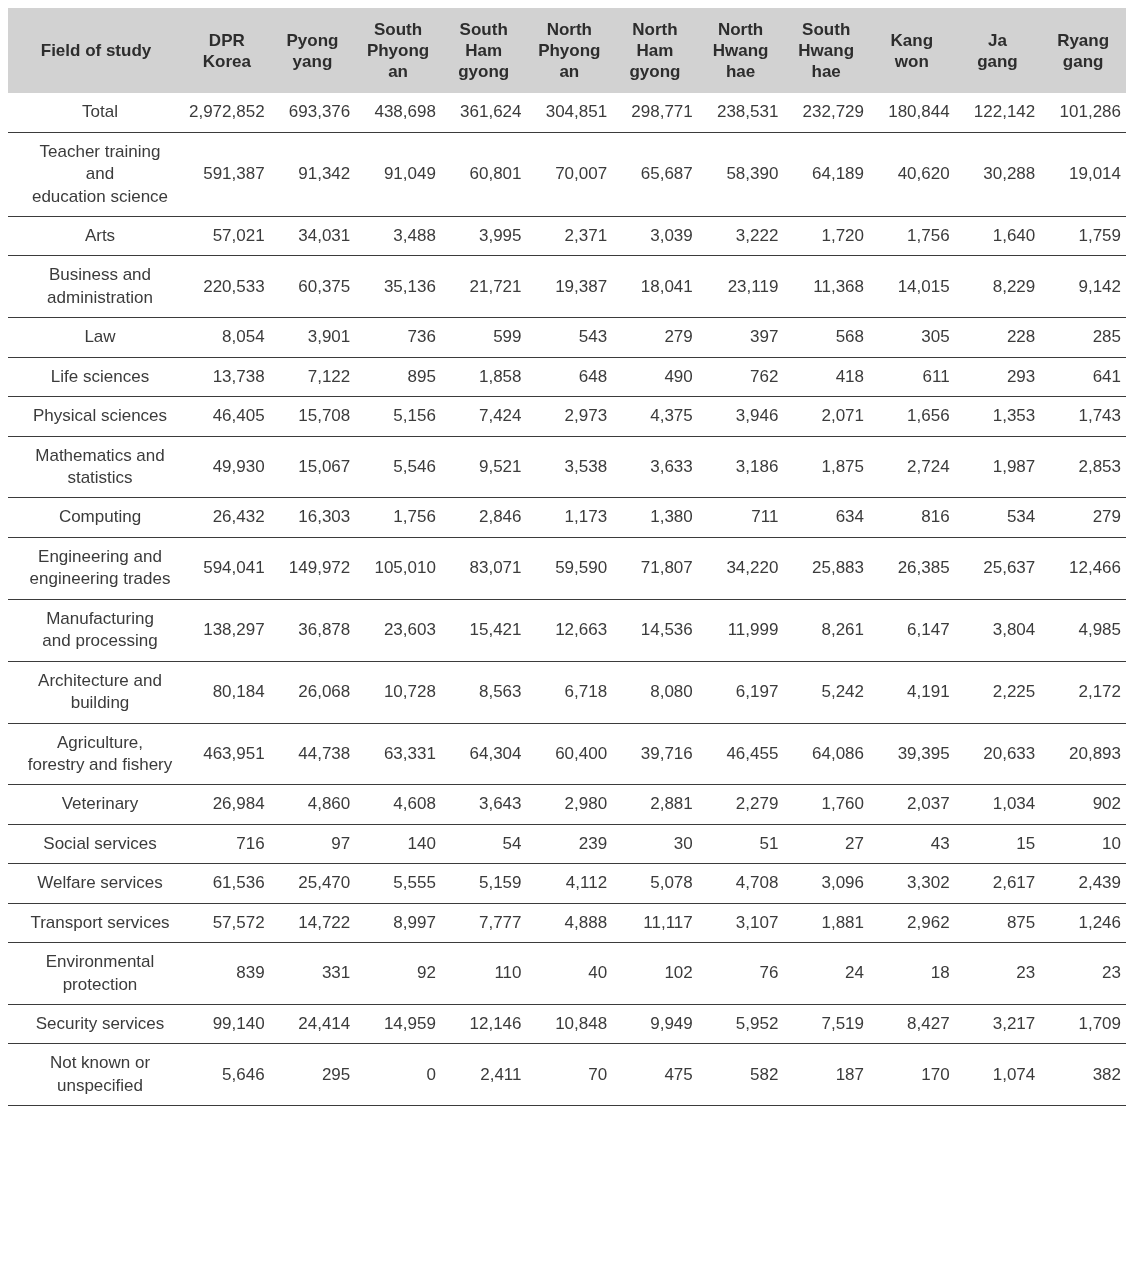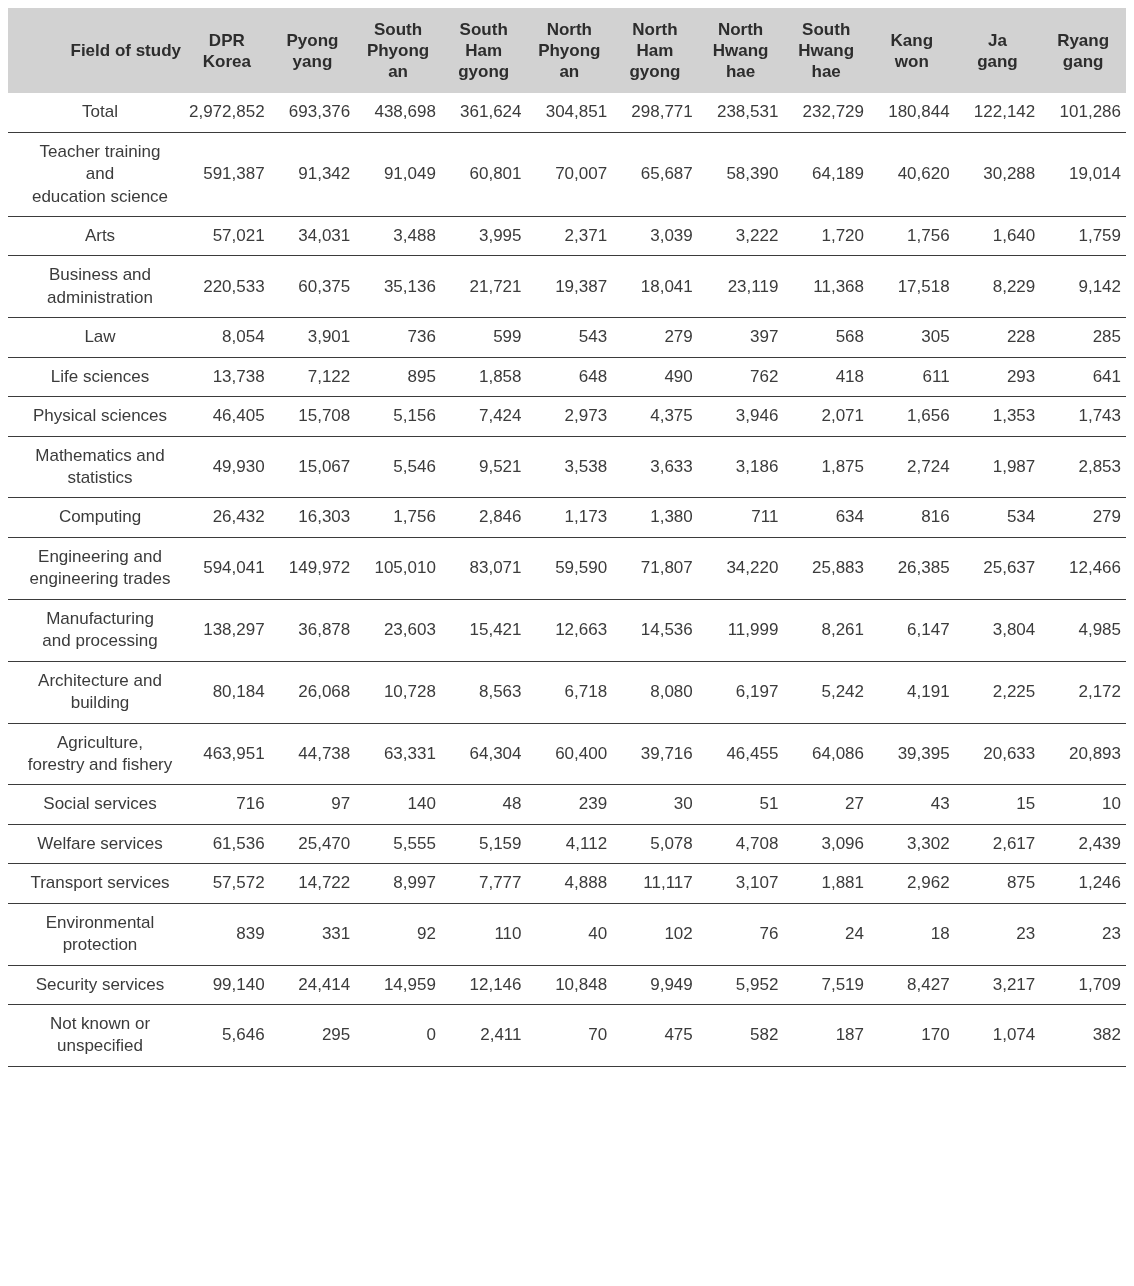--- a/index.html
+++ b/index.html
@@ -24,21 +24,21 @@
     color: #2d2d2d;
     font-weight: bold;
     font-size: 17px;
     line-height: 1.24;
     vertical-align: middle;
     padding: 11px 3px;
     white-space: pre-line;
     text-align: center;
   }
   thead th.field {
-    text-align: right;
+    text-align: center;
   }
   tbody td {
     border-bottom: 1.5px solid #3b3b3b;
     font-size: 17px;
     line-height: 1.32;
     vertical-align: middle;
     padding: 8px 0;
     color: #3b3b3b;
   }
   tbody td.field {
@@ -153,21 +153,21 @@
         <td class="field">Business and
 administration</td>
         <td class="num">220,533</td>
         <td class="num">60,375</td>
         <td class="num">35,136</td>
         <td class="num">21,721</td>
         <td class="num">19,387</td>
         <td class="num">18,041</td>
         <td class="num">23,119</td>
         <td class="num">11,368</td>
-        <td class="num">17,518</td>
+        <td class="num">14,015</td>
         <td class="num">8,229</td>
         <td class="num">9,142</td>
       </tr>
       <tr>
         <td class="field">Law</td>
         <td class="num">8,054</td>
         <td class="num">3,901</td>
         <td class="num">736</td>
         <td class="num">599</td>
         <td class="num">543</td>
@@ -289,25 +289,39 @@
         <td class="num">64,304</td>
         <td class="num">60,400</td>
         <td class="num">39,716</td>
         <td class="num">46,455</td>
         <td class="num">64,086</td>
         <td class="num">39,395</td>
         <td class="num">20,633</td>
         <td class="num">20,893</td>
       </tr>
       <tr>
+        <td class="field">Veterinary</td>
+        <td class="num">26,984</td>
+        <td class="num">4,860</td>
+        <td class="num">4,608</td>
+        <td class="num">3,643</td>
+        <td class="num">2,980</td>
+        <td class="num">2,881</td>
+        <td class="num">2,279</td>
+        <td class="num">1,760</td>
+        <td class="num">2,037</td>
+        <td class="num">1,034</td>
+        <td class="num">902</td>
+      </tr>
+      <tr>
         <td class="field">Social services</td>
         <td class="num">716</td>
         <td class="num">97</td>
         <td class="num">140</td>
-        <td class="num">48</td>
+        <td class="num">54</td>
         <td class="num">239</td>
         <td class="num">30</td>
         <td class="num">51</td>
         <td class="num">27</td>
         <td class="num">43</td>
         <td class="num">15</td>
         <td class="num">10</td>
       </tr>
       <tr>
         <td class="field">Welfare services</td>

